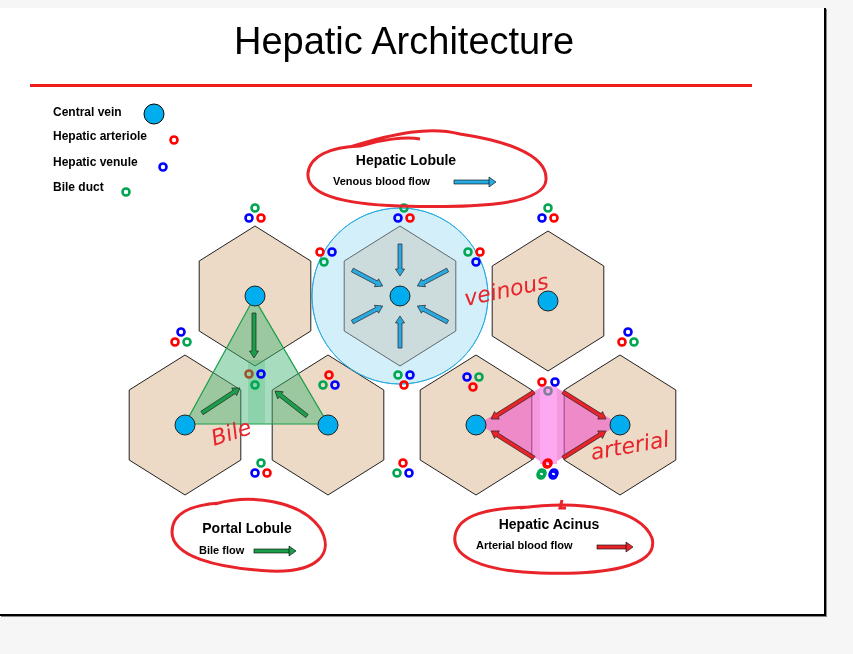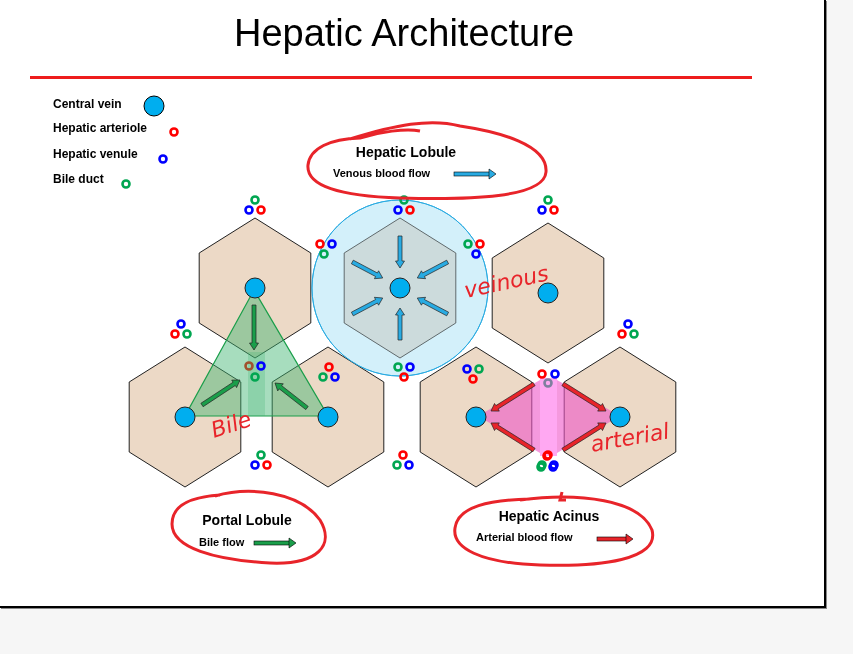--- a/index.html
+++ b/index.html
@@ -2,21 +2,21 @@
 <html><head>
 <meta charset="utf-8">
 <style>
   html, body { margin: 0; padding: 0; }
   body {
     width: 853px; height: 654px; position: relative; overflow: hidden;
     background: #f6f6f6;
     font-family: "Liberation Sans", sans-serif;
   }
   #slide {
-    position: absolute; left: 0; top: 0; width: 824px; height: 606px;
+    position: absolute; left: 0; top: 8px; width: 824px; height: 606px;
     background: #ffffff;
     border-right: 2px solid #000; border-bottom: 2px solid #000;
     box-shadow: 1px 1px 0 #888;
   }
   #title {
     position: absolute; left: 0; width: 808px; top: 12px;
     text-align: center; font-size: 38px; color: #000;
     font-family: "Liberation Sans", sans-serif;
   }
   #title-rule {

